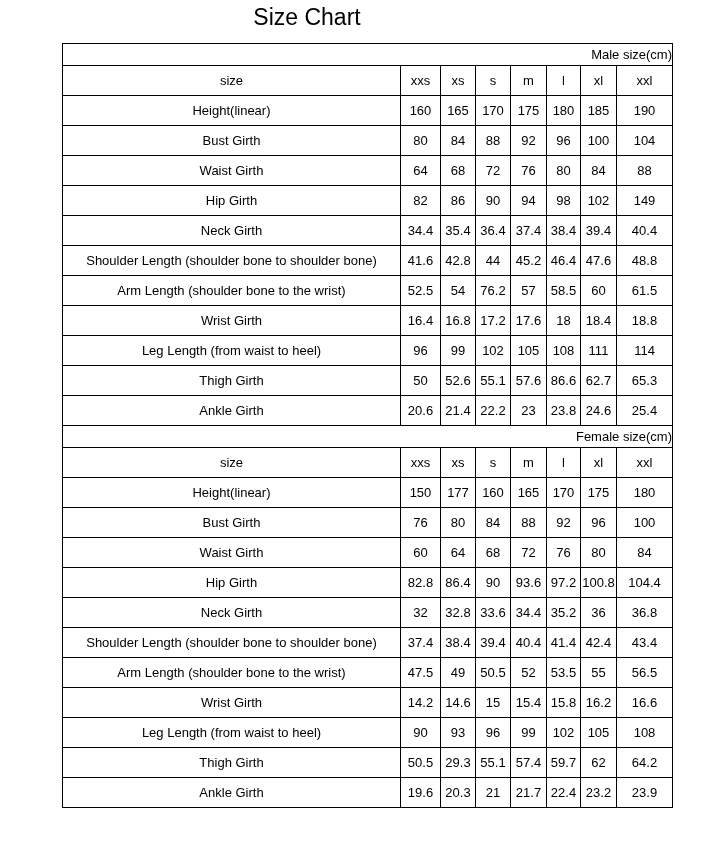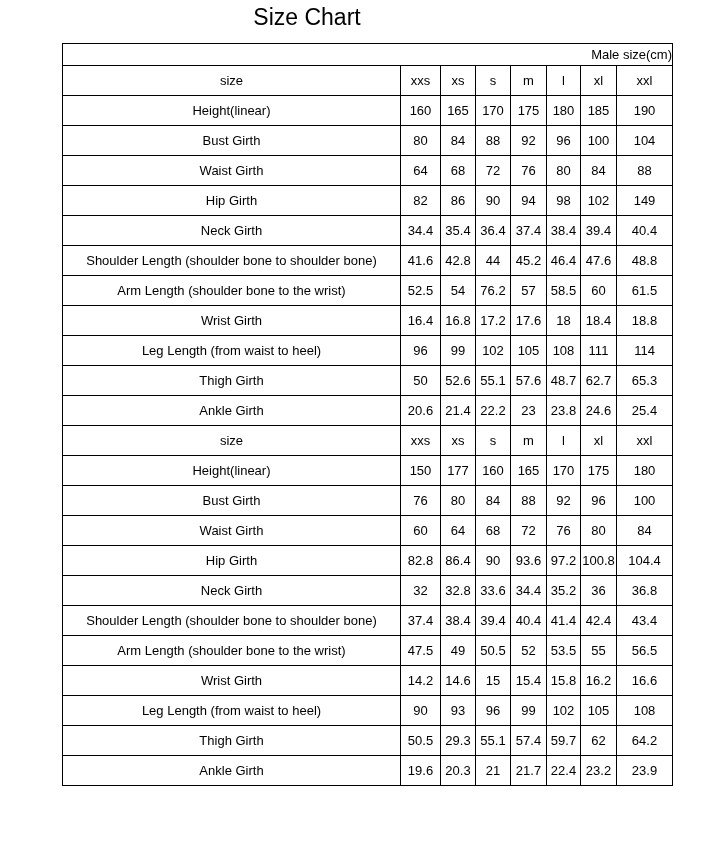--- a/index.html
+++ b/index.html
@@ -171,34 +171,37 @@
           <td class="value-cell">108</td>
           <td class="value-cell">111</td>
           <td class="value-cell">114</td>
         </tr>
         <tr>
           <td class="label-cell">Thigh Girth</td>
           <td class="value-cell">50</td>
           <td class="value-cell">52.6</td>
           <td class="value-cell">55.1</td>
           <td class="value-cell">57.6</td>
-          <td class="value-cell">48.7</td>
+          <td class="value-cell">86.6</td>
           <td class="value-cell">62.7</td>
           <td class="value-cell">65.3</td>
         </tr>
         <tr>
           <td class="label-cell">Ankle Girth</td>
           <td class="value-cell">20.6</td>
           <td class="value-cell">21.4</td>
           <td class="value-cell">22.2</td>
           <td class="value-cell">23</td>
           <td class="value-cell">23.8</td>
           <td class="value-cell">24.6</td>
           <td class="value-cell">25.4</td>
         </tr>
+        <tr class="section-row">
+          <td colspan="8">Female size(cm)</td>
+        </tr>
         <tr>
           <td class="label-cell">size</td>
           <td class="value-cell">xxs</td>
           <td class="value-cell">xs</td>
           <td class="value-cell">s</td>
           <td class="value-cell">m</td>
           <td class="value-cell">l</td>
           <td class="value-cell">xl</td>
           <td class="value-cell">xxl</td>
         </tr>

